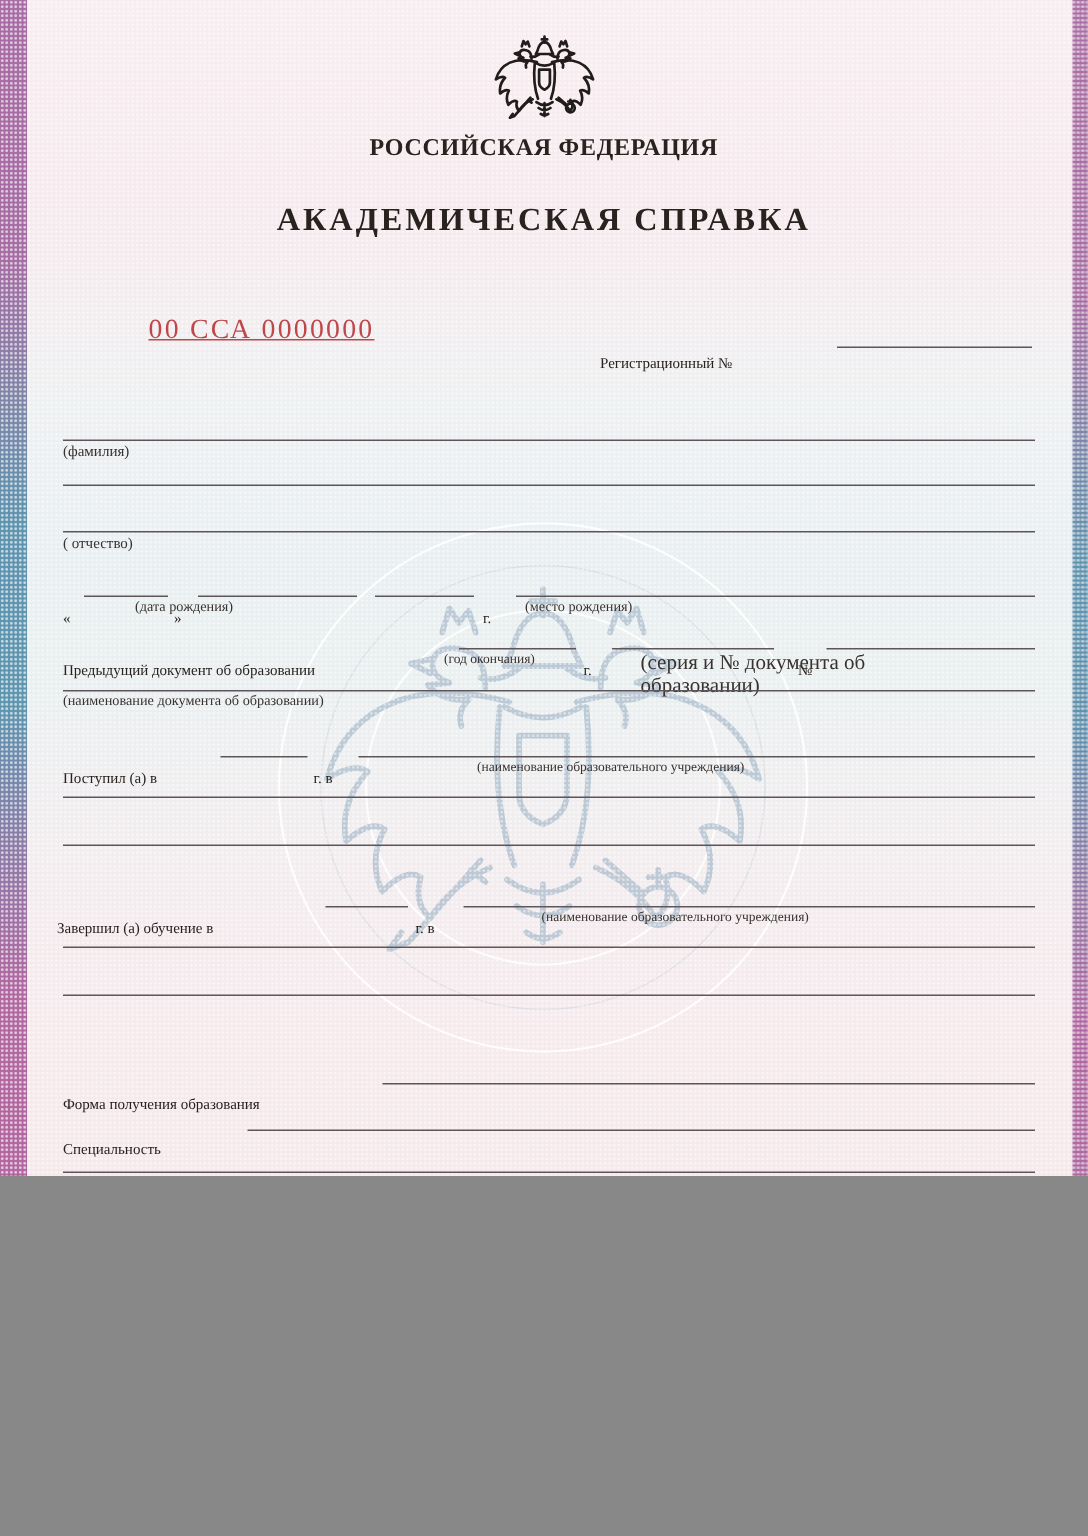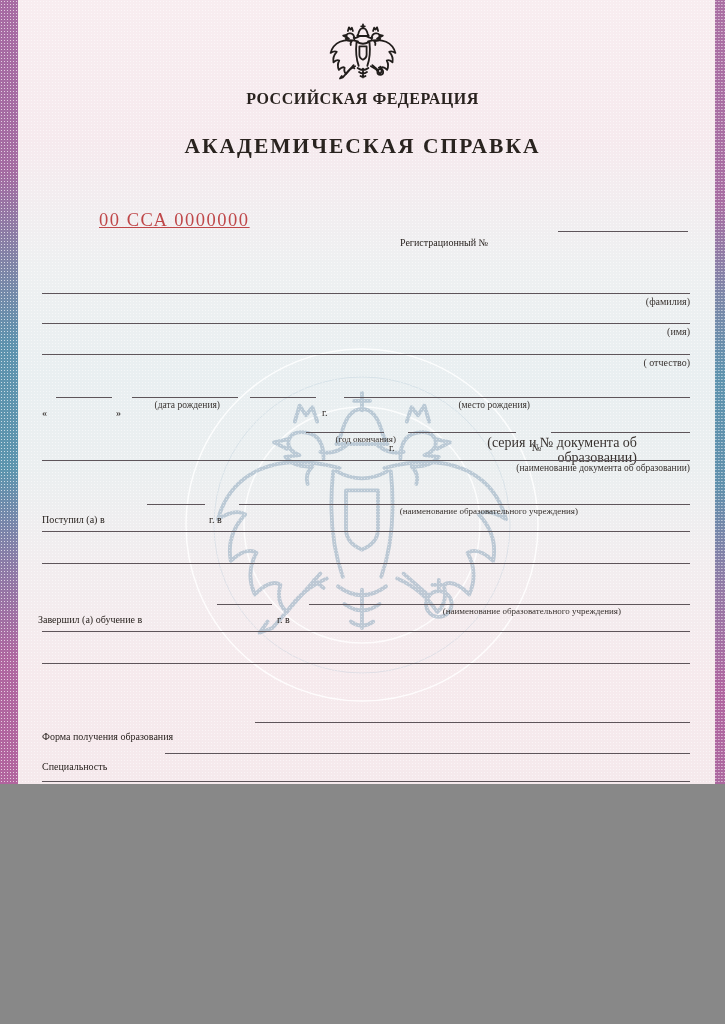--- a/index.html
+++ b/index.html
@@ -15,21 +15,21 @@
   .strip{position:absolute;top:0;bottom:0;z-index:1;
     background-image:radial-gradient(rgba(255,255,255,.35) .8px,rgba(0,0,0,0) .9px),
       linear-gradient(180deg,#a76ba3 0%,#a46ca2 22%,#7f85a7 34%,#5e93ae 44%,#5d95ae 60%,#8c7ba7 72%,#af67a0 84%,#b2649e 100%);
     background-size:3px 3px,100% 100%;}
   .strip.left{left:0;width:18px;}
   .strip.right{right:0;width:22px;
     background-image:radial-gradient(rgba(255,255,255,.35) .8px,rgba(0,0,0,0) .9px),
       linear-gradient(180deg,#aa6fa3 0%,#a76da2 26%,#7b87a8 38%,#5e93ae 48%,#6090ac 62%,#9678a5 76%,#b065a0 88%,#ac689f 100%);
     background-size:3px 3px,100% 100%;}
   .t{position:absolute;font-size:10px;line-height:1.25;z-index:4;margin-top:24px;}
-  .lbl{position:absolute;font-size:9.5px;color:#38322f;text-align:right;z-index:4;line-height:1.1;}
+  .lbl{position:absolute;font-size:9.5px;color:#38322f;text-align:left;z-index:4;line-height:1.1;}
   .ul{position:absolute;height:0;border-bottom:1px solid #5e555a;z-index:4;}
   .hdr{position:absolute;left:0;width:725px;text-align:center;font-weight:bold;z-index:4;}
   .serial{position:absolute;font-size:18.5px;letter-spacing:1.5px;z-index:4;text-decoration:underline;}
   .wm-eagle{position:absolute;z-index:1;color:#9db3c5;opacity:.62;}
   .wm-rings{position:absolute;z-index:1;}
   .emblem{position:absolute;z-index:4;color:#211d1b;}
   .site-wm{position:absolute;z-index:6;font-family:"Liberation Sans",sans-serif;
     font-weight:bold;font-size:48px;letter-spacing:-2px;color:#0b0b0b;line-height:1;}
   .just{text-align:justify;text-align-last:justify;}
 </style>
@@ -86,34 +86,34 @@
   <div class="hdr" style="top:90px;font-size:16px;letter-spacing:.5px">РОССИЙСКАЯ ФЕДЕРАЦИЯ</div>
   <div class="hdr" style="top:134px;font-size:21.5px;letter-spacing:2px">АКАДЕМИЧЕСКАЯ СПРАВКА</div>
 
   <div class="serial" style="left:99px;top:210px;color:#bf4749">00 ССА 0000000</div>
   <div class="t" style="left:400px;top:213px">Регистрационный №</div>
   <div class="ul" style="left:558px;top:231px;width:130px"></div>
 
   <div class="ul" style="left:42px;top:293px;width:648px"></div>
   <div class="lbl" style="left:42px;top:296px;width:648px;font-size:10px">(фамилия)</div>
   <div class="ul" style="left:42px;top:323px;width:648px"></div>
-  <div class="lbl" style="left:42px;top:326px;width:648px;font-size:10px">(имя)</div>
   <div class="ul" style="left:42px;top:354px;width:648px"></div>
   <div class="lbl" style="left:42px;top:357px;width:648px;font-size:10px">( отчество)</div>
 
   <div class="t" style="left:42px;top:383px">«</div>
   <div class="ul" style="left:56px;top:397px;width:56px"></div>
   <div class="t" style="left:116px;top:383px">»</div>
   <div class="ul" style="left:132px;top:397px;width:106px"></div>
   <div class="ul" style="left:250px;top:397px;width:66px"></div>
   <div class="t" style="left:322px;top:383px">г.</div>
   <div class="ul" style="left:344px;top:397px;width:346px"></div>
   <div class="lbl" style="left:90px;top:400px;width:130px">(дата рождения)</div>
   <div class="lbl" style="left:350px;top:400px;width:180px">(место рождения)</div>
 
+  <div class="t" style="left:42px;top:418px">Предыдущий документ об образовании</div>
   <div class="ul" style="left:306px;top:432px;width:78px"></div>
   <div class="t" style="left:389px;top:418px">г.</div>
   <div class="ul" style="left:408px;top:432px;width:108px"></div>
   <div class="t" style="left:532px;top:418px">№</div>
   <div class="ul" style="left:551px;top:432px;width:139px"></div>
   <div class="lbl" style="left:296px;top:435px;width:100px;font-size:9px">(год окончания)</div>
   <div class="lbl" style="left:427px;top:435px;width:210px;font-size:14px">(серия и № документа об образовании)</div>
 
   <div class="ul" style="left:42px;top:460px;width:648px"></div>
   <div class="lbl" style="left:42px;top:463px;width:648px">(наименование документа об образовании)</div>

